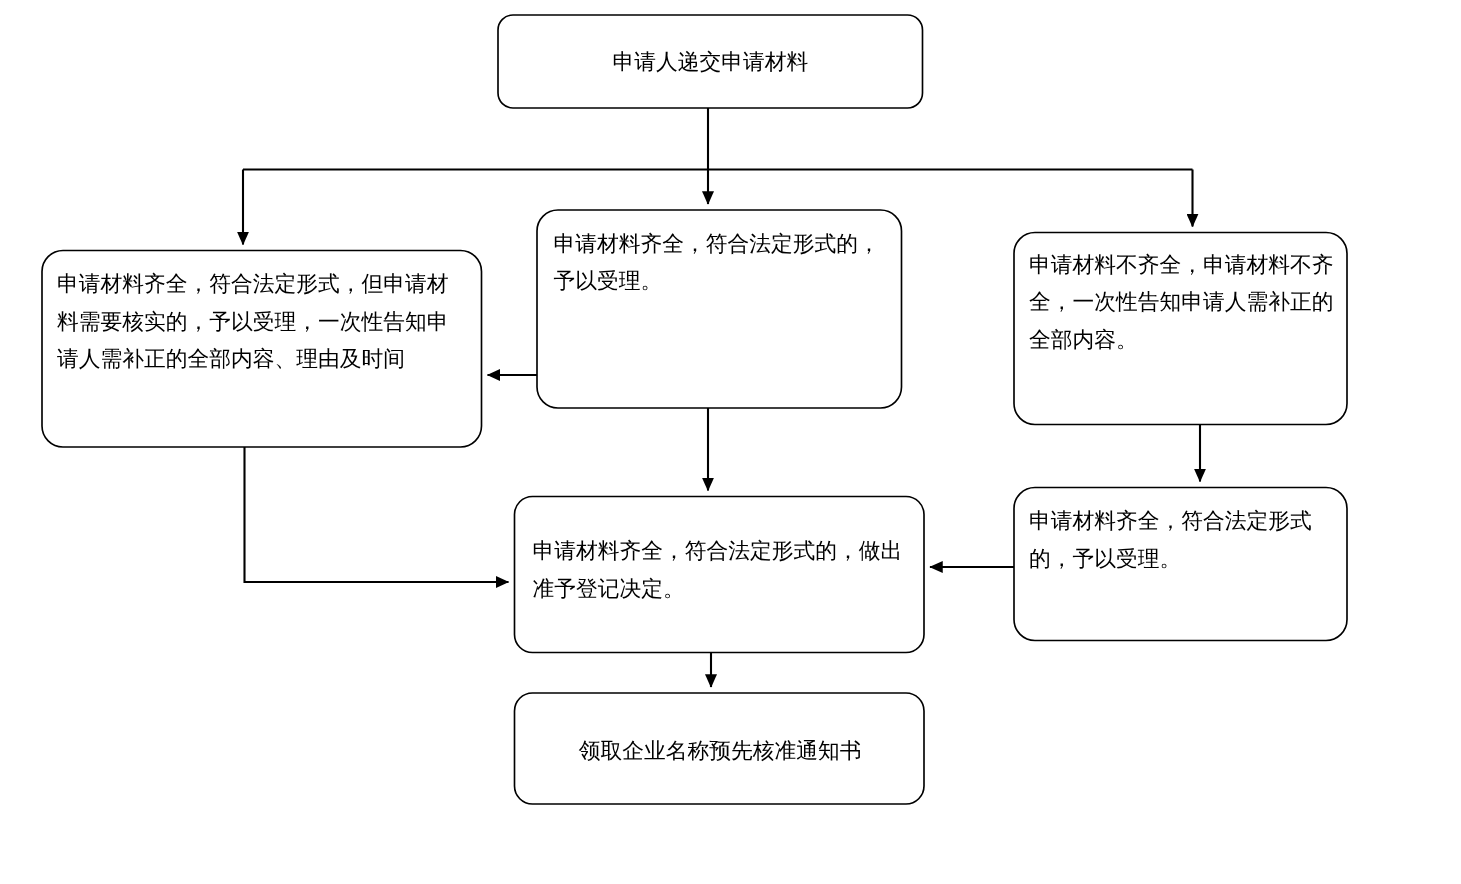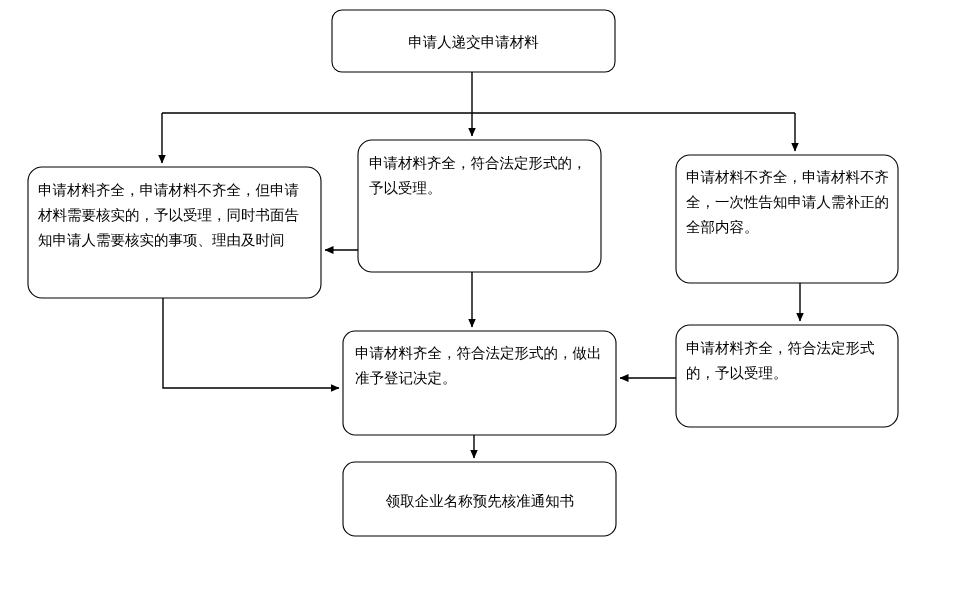--- a/index.html
+++ b/index.html
@@ -95,25 +95,25 @@
       <rect class="node-box" x="358" y="140" width="243" height="132" rx="14" ry="14"></rect>
       <rect class="node-box" x="676" y="155" width="222" height="128" rx="14" ry="14"></rect>
       <rect class="node-box" x="676" y="325" width="222" height="102" rx="14" ry="14"></rect>
       <rect class="node-box" x="343" y="331" width="273" height="104" rx="12" ry="12"></rect>
       <rect class="node-box" x="343" y="462" width="273" height="74" rx="12" ry="12"></rect>
     </g>
   </svg>
 
   <div class="node-text center-align" style="left:338px; top:30px; width:271px;">申请人递交申请材料</div>
 
-  <div class="node-text" style="left:38px; top:178px; width:275px;">申请材料齐全，申请材料不齐全，但申请材料需要核实的，予以受理，同时书面告知申请人需要核实的事项、理由及时间</div>
+  <div class="node-text" style="left:38px; top:178px; width:275px;">申请材料齐全，符合法定形式，但申请材料需要核实的，予以受理，一次性告知申请人需补正的全部内容、理由及时间</div>
 
   <div class="node-text" style="left:369px; top:151px; width:224px;">申请材料齐全，符合法定形式的，予以受理。</div>
 
   <div class="node-text" style="left:686px; top:165px; width:205px;">申请材料不齐全，申请材料不齐全，一次性告知申请人需补正的全部内容。</div>
 
   <div class="node-text" style="left:686px; top:336px; width:205px;">申请材料齐全，符合法定形式的，予以受理。</div>
 
-  <div class="node-text" style="left:355px; top:341px; width:252px;">申请材料齐全，符合法定形式的，做出准予登记决定。</div>
+  <div class="node-text" style="left:355px; top:356px; width:252px;">申请材料齐全，符合法定形式的，做出准予登记决定。</div>
 
   <div class="node-text center-align" style="left:350px; top:477px; width:260px;margin-top:12px;">领取企业名称预先核准通知书</div>
 
 </div>
 
 </body></html>

